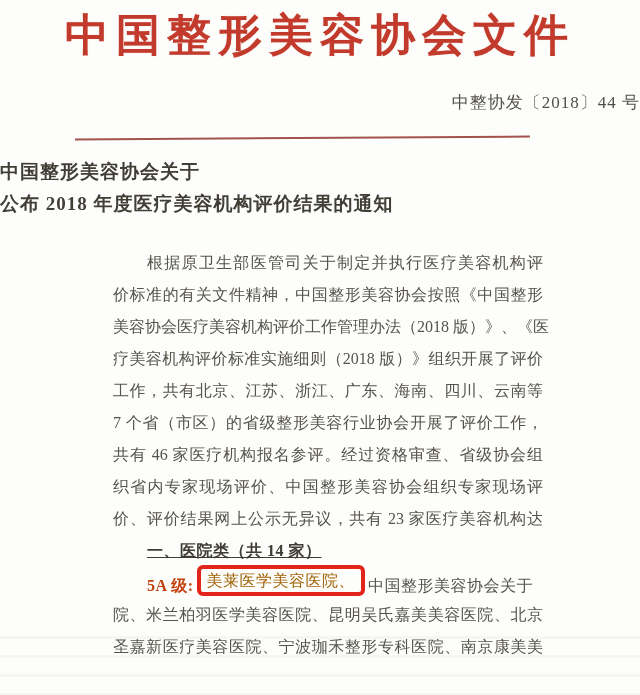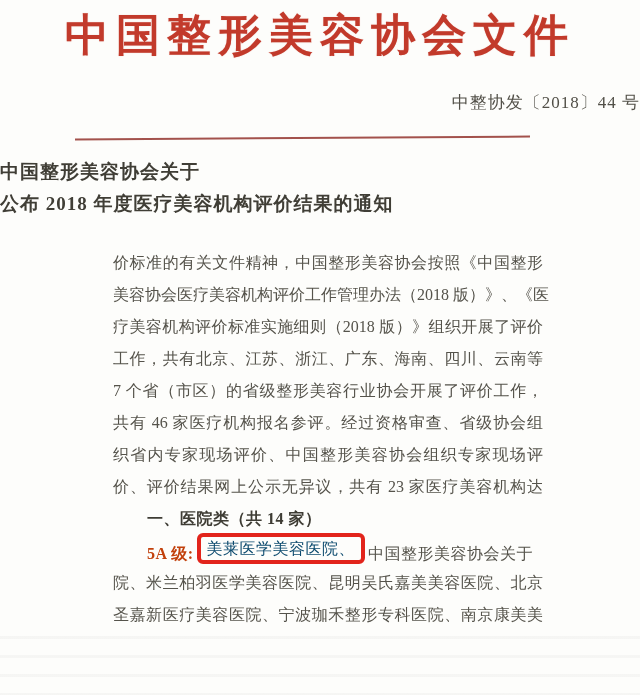--- a/index.html
+++ b/index.html
@@ -72,50 +72,51 @@
     line-height: 32px;
     white-space: nowrap;
     letter-spacing: 0.5px;
   }
   .line.just {
     text-align: justify;
     text-align-last: justify;
     letter-spacing: 0;
   }
   .line.indent { padding-left: 34px; }
-  .line.heading { font-weight: bold; color: #3e3c34; }
+  .line.heading { font-weight: bold; color: #3e3c34; text-decoration: underline; }
   .bold { font-weight: bold; color: #c2410c; }
   .hl-box {
     display: inline-block;
     vertical-align: middle;
     margin: -2px 3px 12px 3px;
     padding: 3px 6px;
     border: 4px solid var(--highlight-red, #e2241b);
     border-radius: 6px;
     line-height: 17px;
-    color: #0c4a6e;
+    color: #a16207;
   }
 </style>
 </head>
 <body>
 
 <div class="page">
 
   <div class="letterhead">中国整形美容协会文件</div>
 
   <div class="doc-number">中整协发〔2018〕44 号</div>
 
   <div class="red-rule"></div>
 
   <div class="doc-title">
     <div>中国整形美容协会关于</div>
     <div>公布 2018 年度医疗美容机构评价结果的通知</div>
   </div>
 
   <div class="content">
+    <div class="line just indent">根据原卫生部医管司关于制定并执行医疗美容机构评</div>
     <div class="line just">价标准的有关文件精神，中国整形美容协会按照《中国整形</div>
     <div class="line just">美容协会医疗美容机构评价工作管理办法（2018 版）》、《医</div>
     <div class="line just">疗美容机构评价标准实施细则（2018 版）》组织开展了评价</div>
     <div class="line just">工作，共有北京、江苏、浙江、广东、海南、四川、云南等</div>
     <div class="line just">7 个省（市区）的省级整形美容行业协会开展了评价工作，</div>
     <div class="line just">共有 46 家医疗机构报名参评。经过资格审查、省级协会组</div>
     <div class="line just">织省内专家现场评价、中国整形美容协会组织专家现场评</div>
     <div class="line just">价、评价结果网上公示无异议，共有 23 家医疗美容机构达</div>
 
     <div class="line heading indent">一、医院类（共 14 家）</div>

